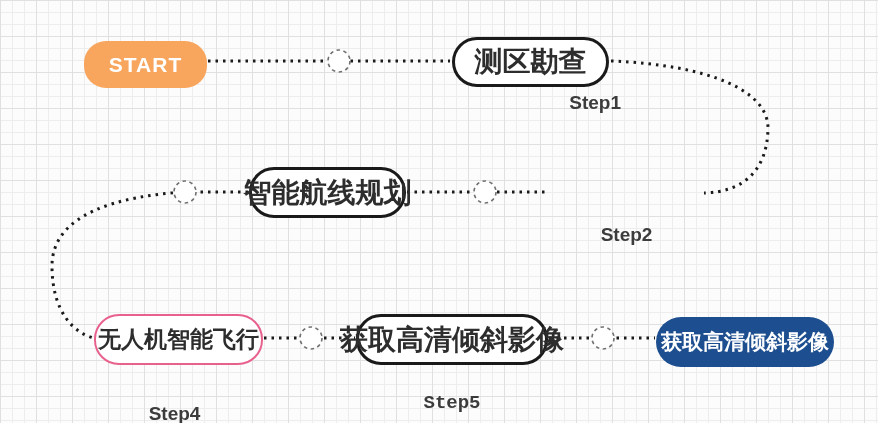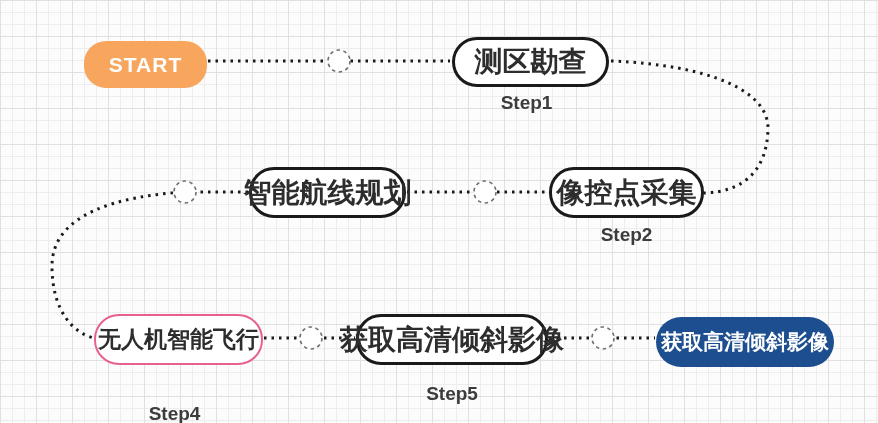--- a/index.html
+++ b/index.html
@@ -96,28 +96,27 @@
     <circle class="conn-node" cx="485" cy="192" r="11"></circle>
     <circle class="conn-node" cx="185" cy="192" r="11"></circle>
     <circle class="conn-node" cx="311" cy="338" r="11"></circle>
     <circle class="conn-node" cx="603" cy="338" r="11"></circle>
   </svg>
 
   <div class="node start" style="left:84px;top:41px;width:123px;height:47px;">START</div>
 
   <div class="node plain" style="left:452px;top:37px;width:157px;height:50px;">测区勘查</div>
 
-  <div class="node plain" style="left:549px;top:167px;width:155px;height:51px;">像控点采集</div>
 
   <div class="node plain" style="left:249px;top:167px;width:157px;height:51px;">智能航线规划</div>
 
   <div class="node pink" style="left:94px;top:314px;width:169px;height:51px;">无人机智能飞行</div>
 
   <div class="node plain" style="left:356px;top:314px;width:192px;height:51px;">获取高清倾斜影像</div>
 
   <div class="node end" style="left:656px;top:317px;width:178px;height:50px;">获取高清倾斜影像</div>
 
-  <div class="caption" style="left:448px;top:92px;width:157px;">Step1</div>
+  <div class="caption" style="left:464px;top:92px;width:157px;text-align:right;">Step1</div>
   <div class="caption" style="left:549px;top:224px;width:155px;">Step2</div>
   <div class="caption" style="left:90px;top:371px;width:169px;margin-top:32px;">Step4</div>
-  <div class="caption" style="left:356px;top:383px;width:192px;">Step5</div>
+  <div class="caption" style="left:356px;top:392px;width:192px;font-family:Liberation Mono, monospace;">Step5</div>
 
 </div>
 
 </body></html>

